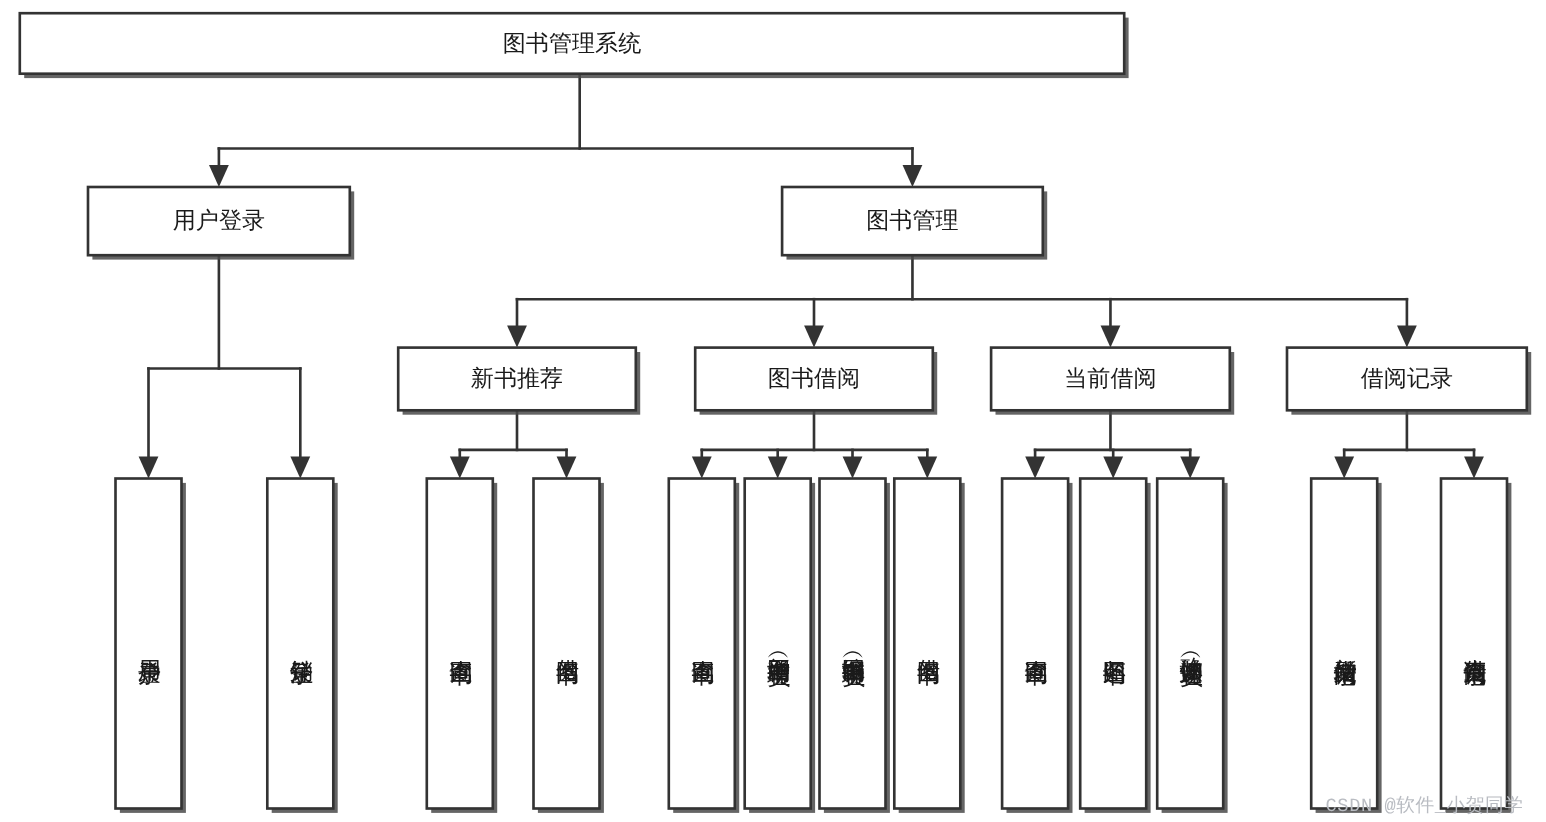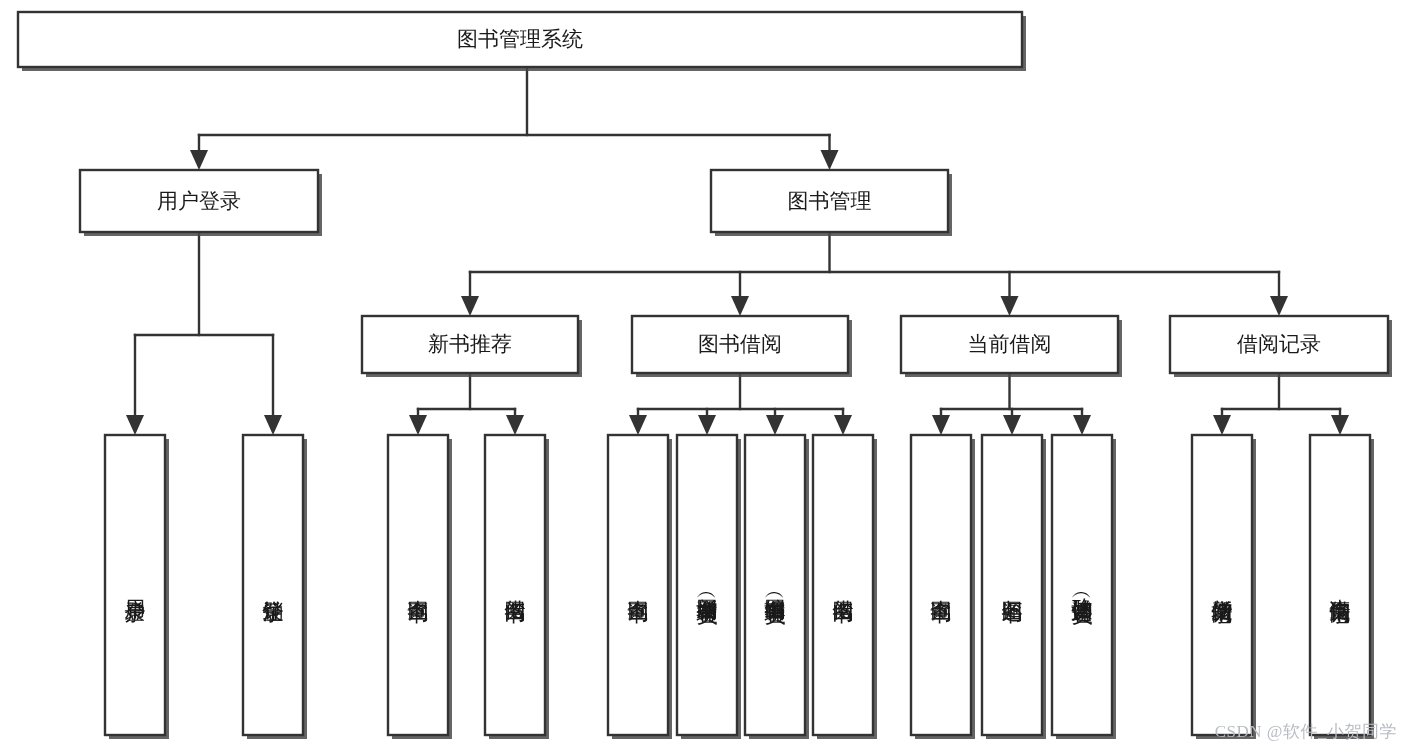--- a/index.html
+++ b/index.html
@@ -45,23 +45,23 @@
   }
   .node-label-h {
     font-family: "Liberation Sans", "DejaVu Sans", sans-serif;
     font-size: 21px;
     fill: #1a1a1a;
     text-anchor: middle;
     dominant-baseline: middle;
   }
   .watermark {
     position: absolute;
-    right: 8px;
+    right: 20px;
     bottom: 4px;
-    font-family: Liberation Serif, serif;
+    font-family: Liberation Mono, monospace;
     font-size: 17px;
     color: #b9bcc2;
     letter-spacing: 0.5px;
     white-space: nowrap;
     user-select: none;
   }
   
   .vlabel {
     position: absolute;
     display: flex;

